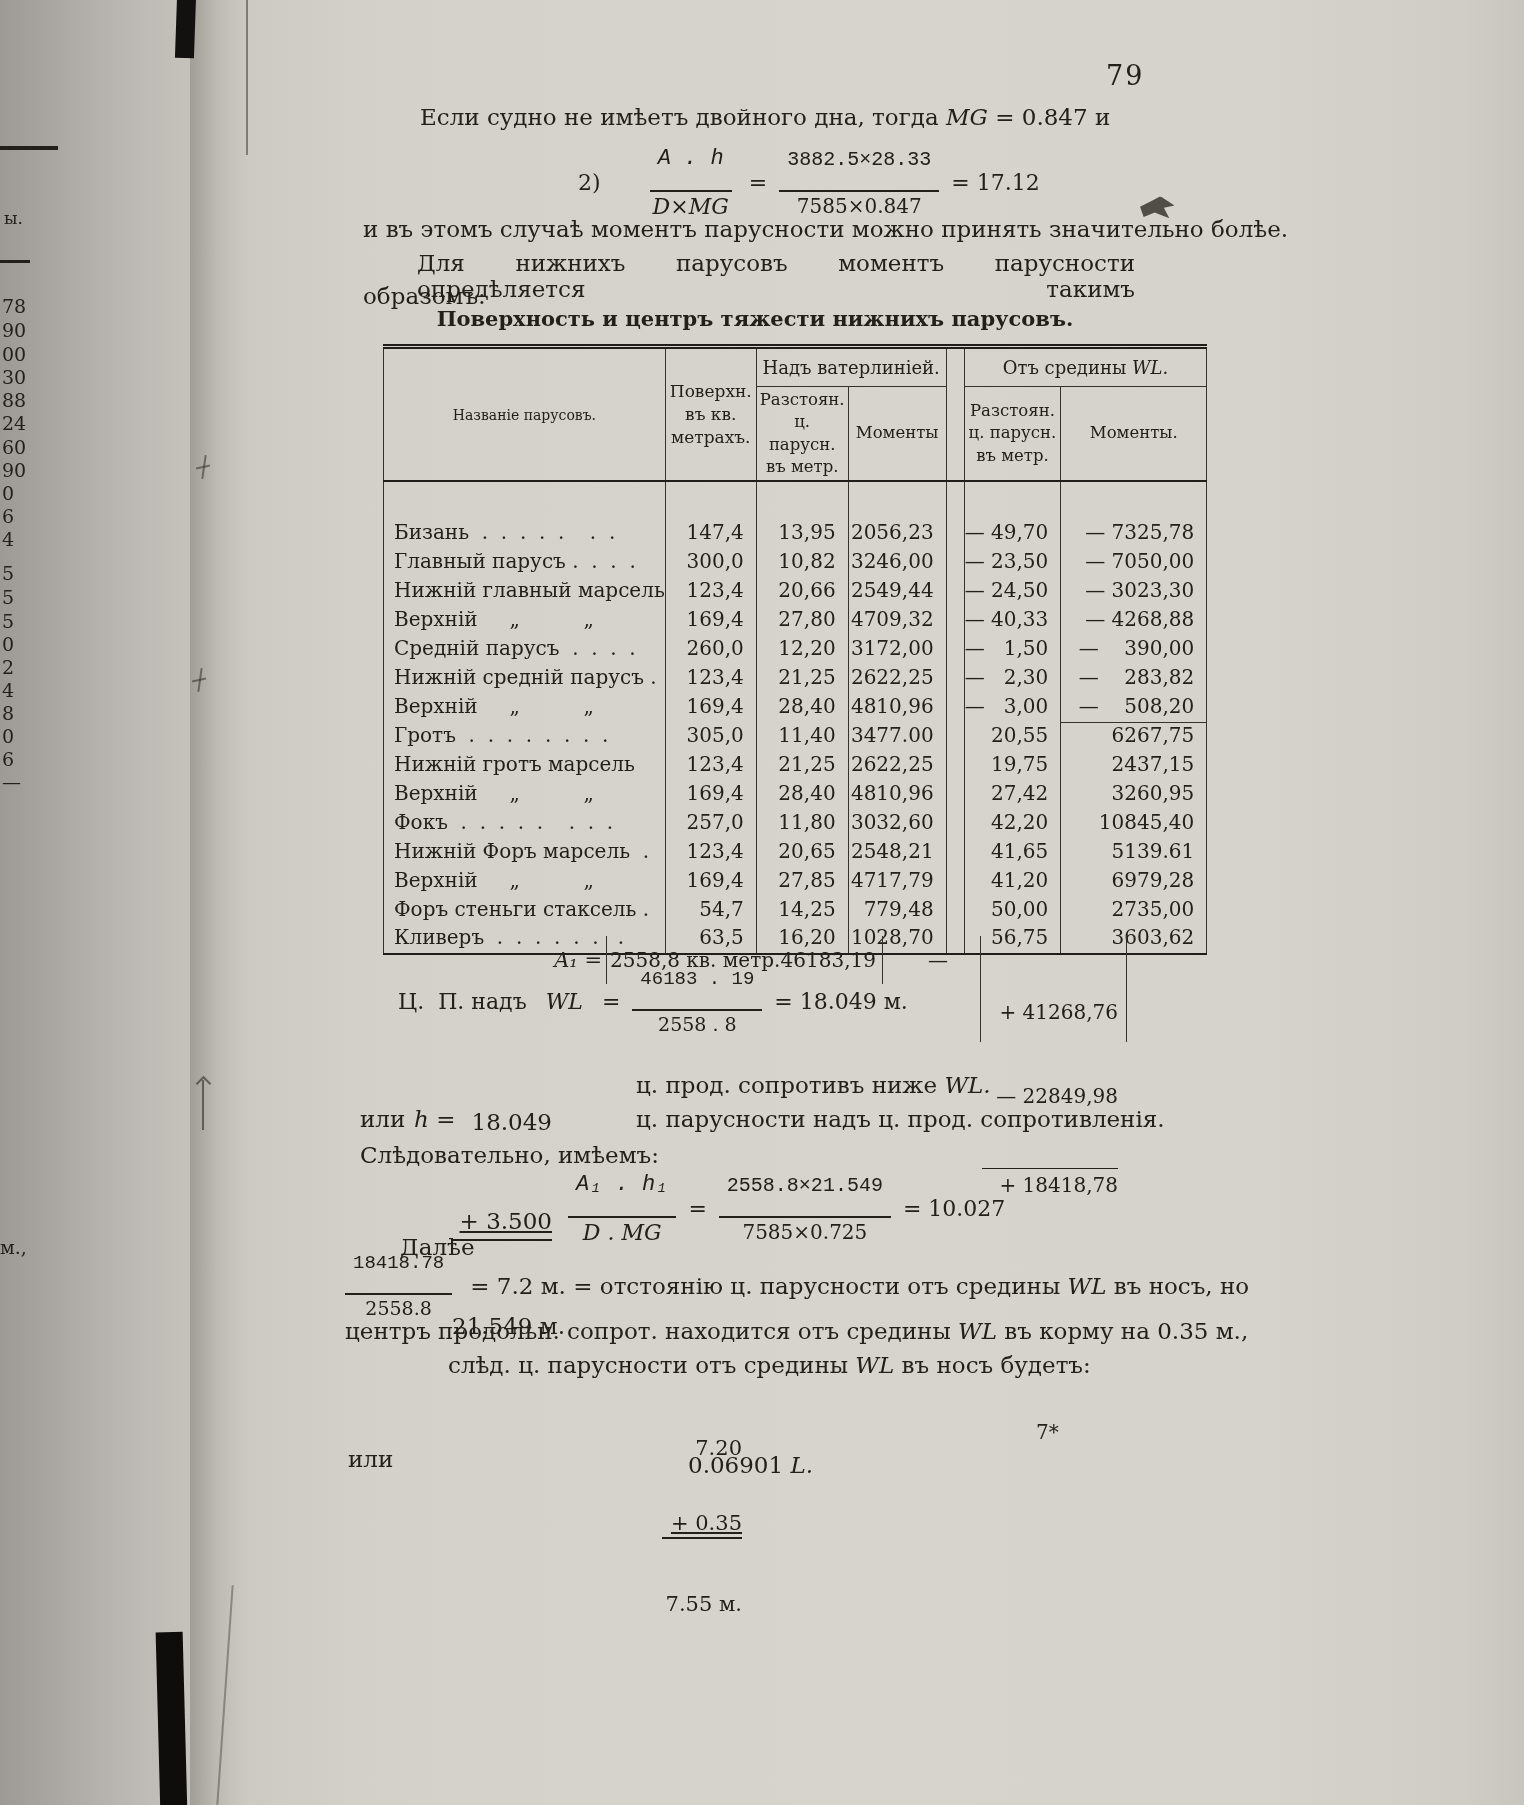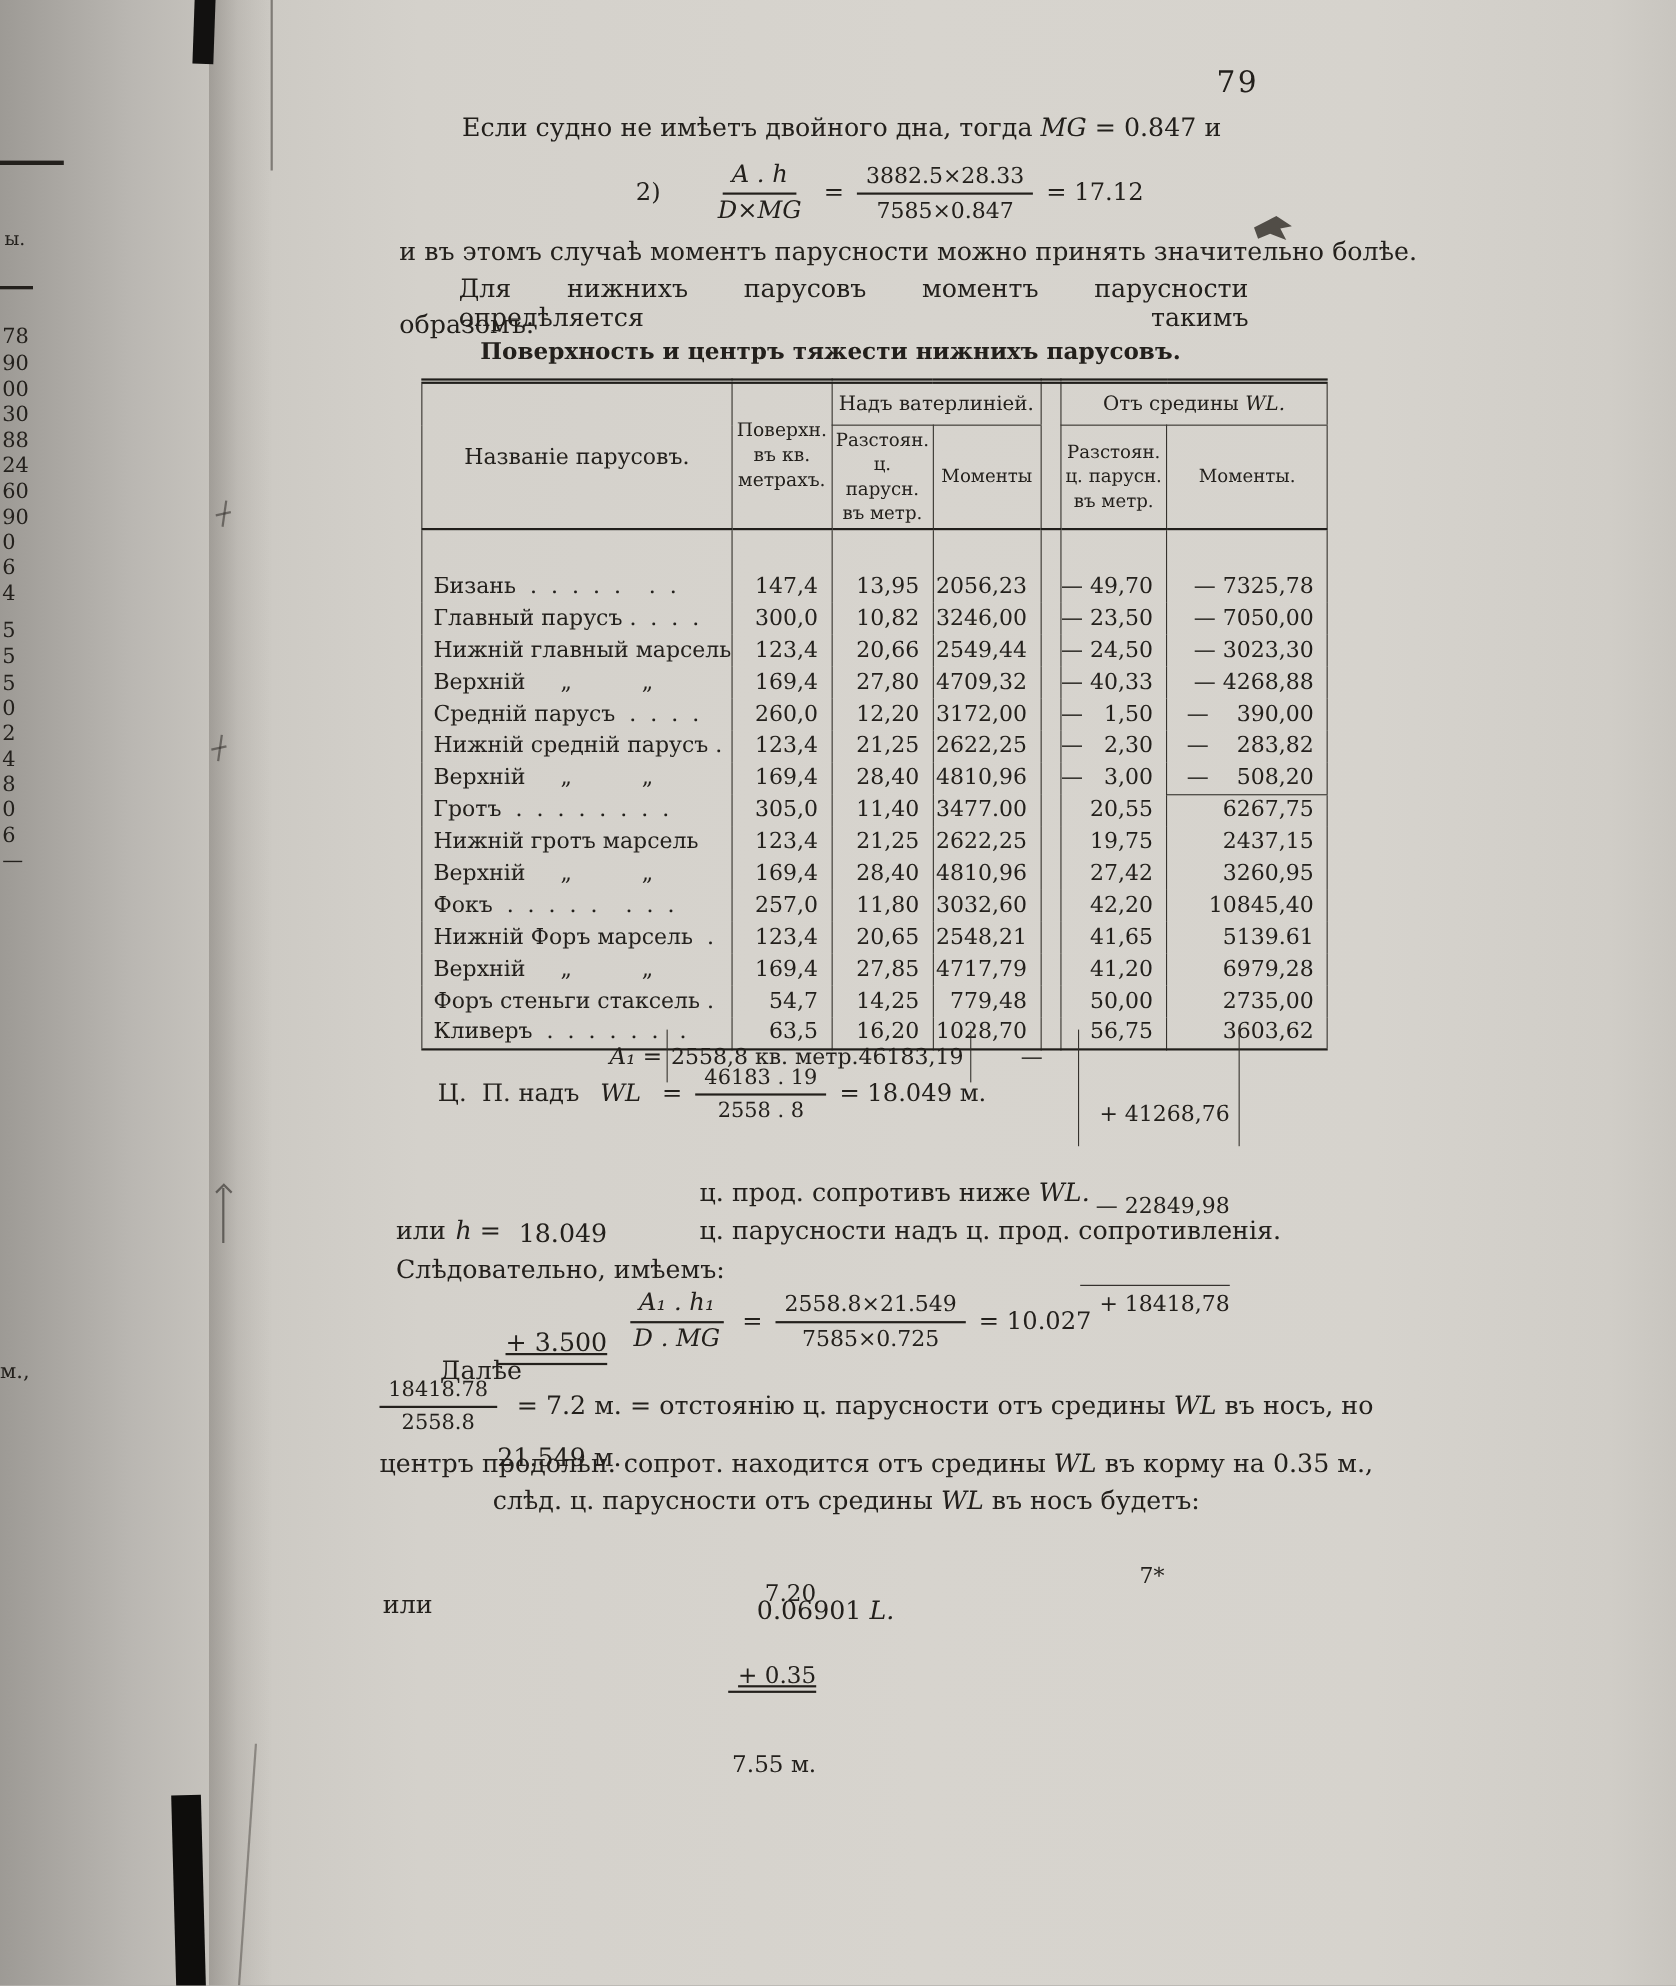--- a/index.html
+++ b/index.html
@@ -37,36 +37,36 @@
 
   .t { position:absolute; font-size:23px; white-space:pre; }
   .para { position:absolute; font-size:23px; }
   .var { font-style:italic; }
   .page-number { position:absolute; left:1106px; top:60px; font-size:27px; letter-spacing:2px; }
   .signature { position:absolute; left:1036px; top:1420px; font-size:20px; }
 
   .eq-row { position:absolute; display:flex; align-items:center; gap:12px; font-size:22px; white-space:pre; }
   .f-label { margin-right:32px; }
   .frac { display:inline-flex; flex-direction:column; align-items:center; }
-  .frac .num { padding:0 8px 4px; border-bottom:2px solid var(--ink); white-space:pre; }
+  .frac .num { padding:0 8px 19px; border-bottom:2px solid var(--ink); white-space:pre;font-family:Liberation Mono, monospace; }
   .frac .den { padding:2px 8px 0; white-space:pre; }
   .frac.small { font-size:20px; }
   .frac.tiny { font-size:19px; }
   .fl-text { font-size:23px; margin-left:6px; }
 
   .title { position:absolute; left:383px; top:306px; width:744px; text-align:center; font-size:21px; font-weight:700; }
 
   .sails-table { position:absolute; left:383px; top:344px; border-collapse:collapse; table-layout:fixed;
     border-top:5px double #201e1b; border-bottom:2px solid #201e1b;
     border-left:1px solid var(--line); border-right:1px solid var(--line); }
   .sails-table th { font-weight:400; text-align:center; vertical-align:middle; }
   .bl { border-left:1px solid var(--line); }
   .r1 th { height:40px; }
   .r2 th { height:72px; border-bottom:2px solid #201e1b; }
-  .h-name { font-size:20px; border-bottom:2px solid #201e1b; }
+  .h-name { font-size:14px; border-bottom:2px solid #201e1b; }
   .h-surface { font-size:17px; line-height:1.35; padding:0 4px; border-bottom:2px solid #201e1b; }
   .spanner { font-size:18px; border-bottom:1px solid var(--line); }
   .spacer-th { border-bottom:2px solid #201e1b; }
   .sub { font-size:16.5px; line-height:1.35; padding:2px 3px; }
   .sails-table tbody td { height:29px; font-size:20px; line-height:1; vertical-align:bottom; padding:0 12px 6px 0;
     text-align:right; white-space:pre; }
   .sails-table tbody td.col-name { text-align:left; padding:0 0 6px 10px; }
   .sails-table tbody tr:first-child td { height:67px; padding-top:32px; }
   .sails-table td.group-end { border-bottom:1px solid var(--line); }
 

